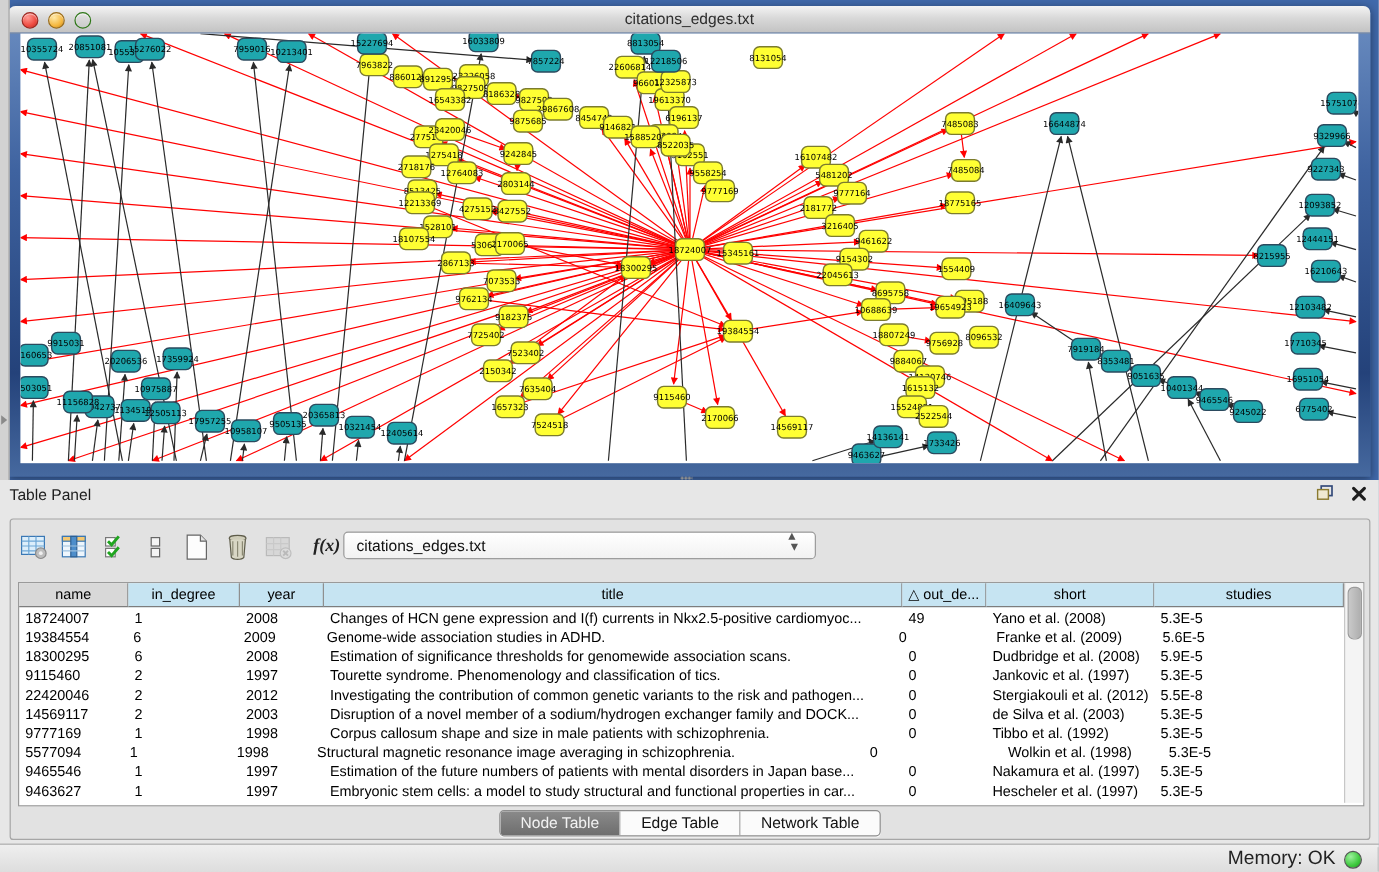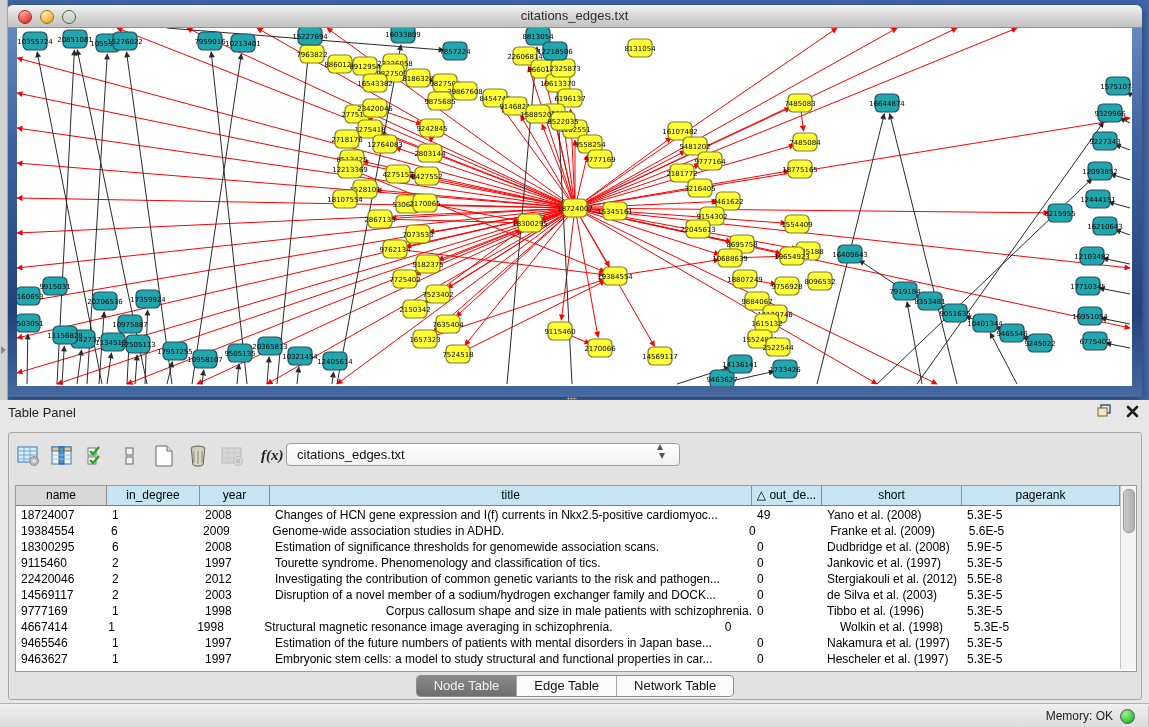--- a/index.html
+++ b/index.html
@@ -49,21 +49,21 @@
   .vthumb{position:absolute;left:2px;top:3px;width:10px;height:42px;border-radius:5px;background:linear-gradient(90deg,#c9c9c9,#aeaeae);border:1px solid #9b9b9b;}
   
   .tabbar{position:absolute;left:0;right:0;top:242px;height:22px;display:flex;justify-content:center;}
   .seg{display:flex;border:1px solid #8d8d8d;border-radius:4px;overflow:hidden;height:20px;background:#fbfbfb;box-shadow:0 1px 0 rgba(255,255,255,.7);}
   .seg .tab{font-size:13px;line-height:20px;padding:0 17px;color:#111;border-right:1px solid #a9a9a9;cursor:default;}
   .seg .tab:last-child{border-right:none;}
   .seg .tab.active{background:linear-gradient(#8a8a8a,#6e6e6e);color:#f2f2f2;}
   
   .statusbar{position:absolute;left:0;top:703px;width:1149px;height:24px;background:linear-gradient(#efefef,#dcdcdc);border-top:1px solid #b2b2b2;}
   .status-right{position:absolute;right:14px;top:0;height:24px;display:flex;align-items:center;gap:7px;}
-  .mem-label{font-size:12px;color:#222;}
+  .mem-label{font-size:16px;color:#222;}
   .mem-dot{width:13px;height:13px;border-radius:50%;background:radial-gradient(circle at 35% 30%,#9cf09c,#3dc93d 60%,#249324);border:1px solid #555;}
   .status-divider{position:absolute;right:0px;top:2px;width:1px;height:20px;background:#bdbdbd;}
 </style>
 </head>
 <body>
 
 <div class="graph-area">
   <div class="net-window">
     <div class="titlebar">
       <div class="lights">
@@ -829,21 +829,21 @@
     </div>
 
     <div class="tablewrap">
       <div class="thead" id="thead">
           <div class="th first" style="width: 91px;">name</div>
           <div class="th" style="width: 93px;">in_degree</div>
           <div class="th" style="width: 70px;">year</div>
           <div class="th" style="width: 482px;">title</div>
           <div class="th" style="width: 70px;">△ out_de...</div>
           <div class="th" style="width: 140px; text-align: center;">short</div>
-          <div class="th" style="width: 158px;">pagerank</div>
+          <div class="th" style="width: 158px;">studies</div>
         </div>
       <div class="rows" id="tbody">
           <div class="tr">
             <div class="td" style="width: 91px;">18724007</div>
             <div class="td" style="width: 93px;">1</div>
             <div class="td" style="width: 70px;">2008</div>
             <div class="td" style="width: 482px;">Changes of HCN gene expression and I(f) currents in Nkx2.5-positive cardiomyoc...</div>
             <div class="td" style="width: 70px;">49</div>
             <div class="td" style="width: 140px;">Yano et al. (2008)</div>
             <div class="td" style="width: 158px;">5.3E-5</div>
@@ -890,27 +890,27 @@
             <div class="td" style="width: 70px;">2003</div>
             <div class="td" style="width: 482px;">Disruption of a novel member of a sodium/hydrogen exchanger family and DOCK...</div>
             <div class="td" style="width: 70px;">0</div>
             <div class="td" style="width: 140px;">de Silva et al. (2003)</div>
             <div class="td" style="width: 158px;">5.3E-5</div>
           </div>
           <div class="tr">
             <div class="td" style="width: 91px;">9777169</div>
             <div class="td" style="width: 93px;">1</div>
             <div class="td" style="width: 70px;">1998</div>
-            <div class="td" style="width: 482px; text-align: right;">Corpus callosum shape and size in male patients with schizophrenia.</div>
+            <div class="td" style="width: 482px;">Corpus callosum shape and size in male patients with schizophrenia.</div>
             <div class="td" style="width: 70px;">0</div>
-            <div class="td" style="width: 140px;">Tibbo et al. (1996)</div>
+            <div class="td" style="width: 140px;">Tibbo et al. (1992)</div>
             <div class="td" style="width: 158px;">5.3E-5</div>
           </div>
           <div class="tr">
-            <div class="td" style="width: 91px;">4667414</div>
+            <div class="td" style="width: 91px;">5577094</div>
             <div class="td" style="width: 93px;">1</div>
             <div class="td" style="width: 70px;">1998</div>
             <div class="td" style="width: 482px;">Structural magnetic resonance image averaging in schizophrenia.</div>
             <div class="td" style="width: 70px;">0</div>
             <div class="td" style="width: 140px; margin-left: 48px;">Wolkin et al. (1998)</div>
             <div class="td" style="width: 158px;">5.3E-5</div>
           </div>
           <div class="tr">
             <div class="td" style="width: 91px;">9465546</div>
             <div class="td" style="width: 93px;">1</div>

